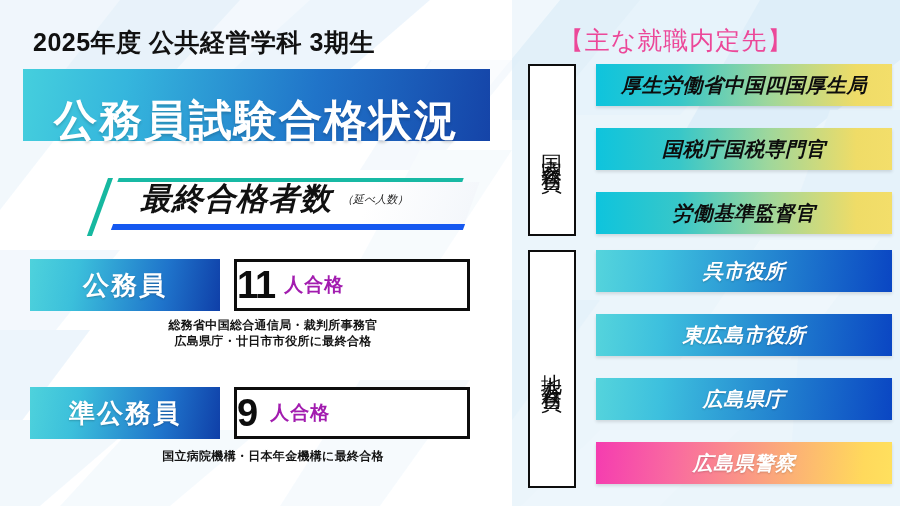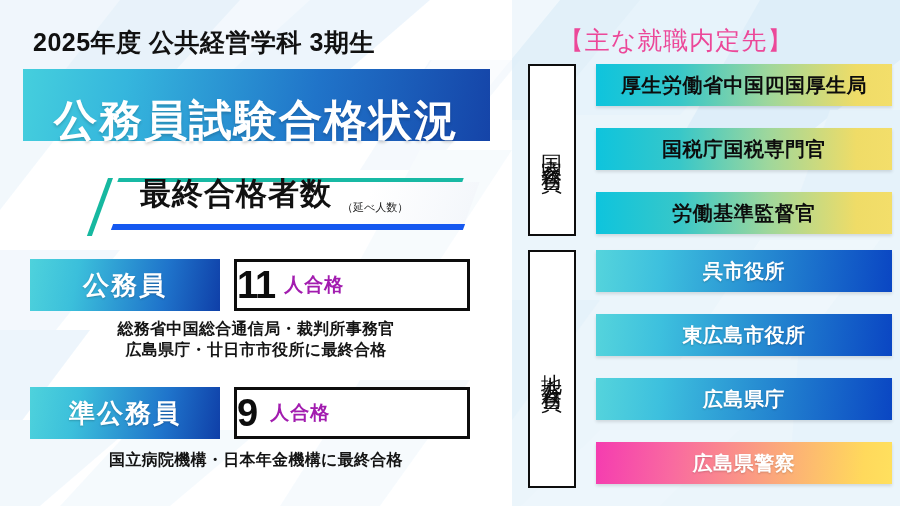--- a/index.html
+++ b/index.html
@@ -93,22 +93,23 @@
     left: 12px; top: 46px;
     width: 352px; height: 6px;
     background: #1558f0;
     transform: skewX(-20deg);
   }
   .subhead-text-row {
     position: absolute;
     left: 40px; top: 5px;
     width: 330px; height: 32px;
     display: flex;
-    align-items: flex-end;
+    align-items: center;
     justify-content: flex-start;
+    font-style: italic;
   }
   .subhead-main {
     font-size: 31px;
     font-weight: bold;
     color: #111111;
     letter-spacing: 1px;
     white-space: nowrap;
   }
   .subhead-note {
     font-size: 11px;
@@ -167,24 +168,24 @@
     font-weight: bold;
     color: #a21caf;
     margin-left: 9px;
     letter-spacing: 1px;
     white-space: nowrap;
   }
   .count-unit.tight { margin-left: 13px; }
 
   .detail-note {
     position: absolute;
-    left: 0;
+    left: 17px;
     width: 512px;
     text-align: center;
-    font-size: 16px;
+    font-size: 12px;
     font-weight: bold;
     color: #141414;
     line-height: 1.33;
     letter-spacing: 0.3px;
     white-space: pre-line;
   }
   .detail-note.note-0 { top: 318px; }
   .detail-note.note-1 { top: 449px; }
 
   
@@ -245,20 +246,21 @@
   }
 
   .bar {
     width: 296px;
     height: 42px;
     display: flex;
     align-items: center;
     justify-content: center;
     margin-bottom: 22px;
     box-shadow: 0 2px 3px rgba(0,0,0,0.12);
+    font-style: italic;
   }
   .bar:last-child { margin-bottom: 0; }
 
   .bar.national {
     background: linear-gradient(90deg, #0ec4dd 0%, #37c7c9 28%, #9ed79c 58%, #efdc67 88%, #f3de6a 100%);
   }
   .bar.local {
     background: linear-gradient(95deg, #55d4dc 0%, #3dc0de 22%, #1e78cd 68%, #0a46c3 100%);
   }
   .bar.police {

